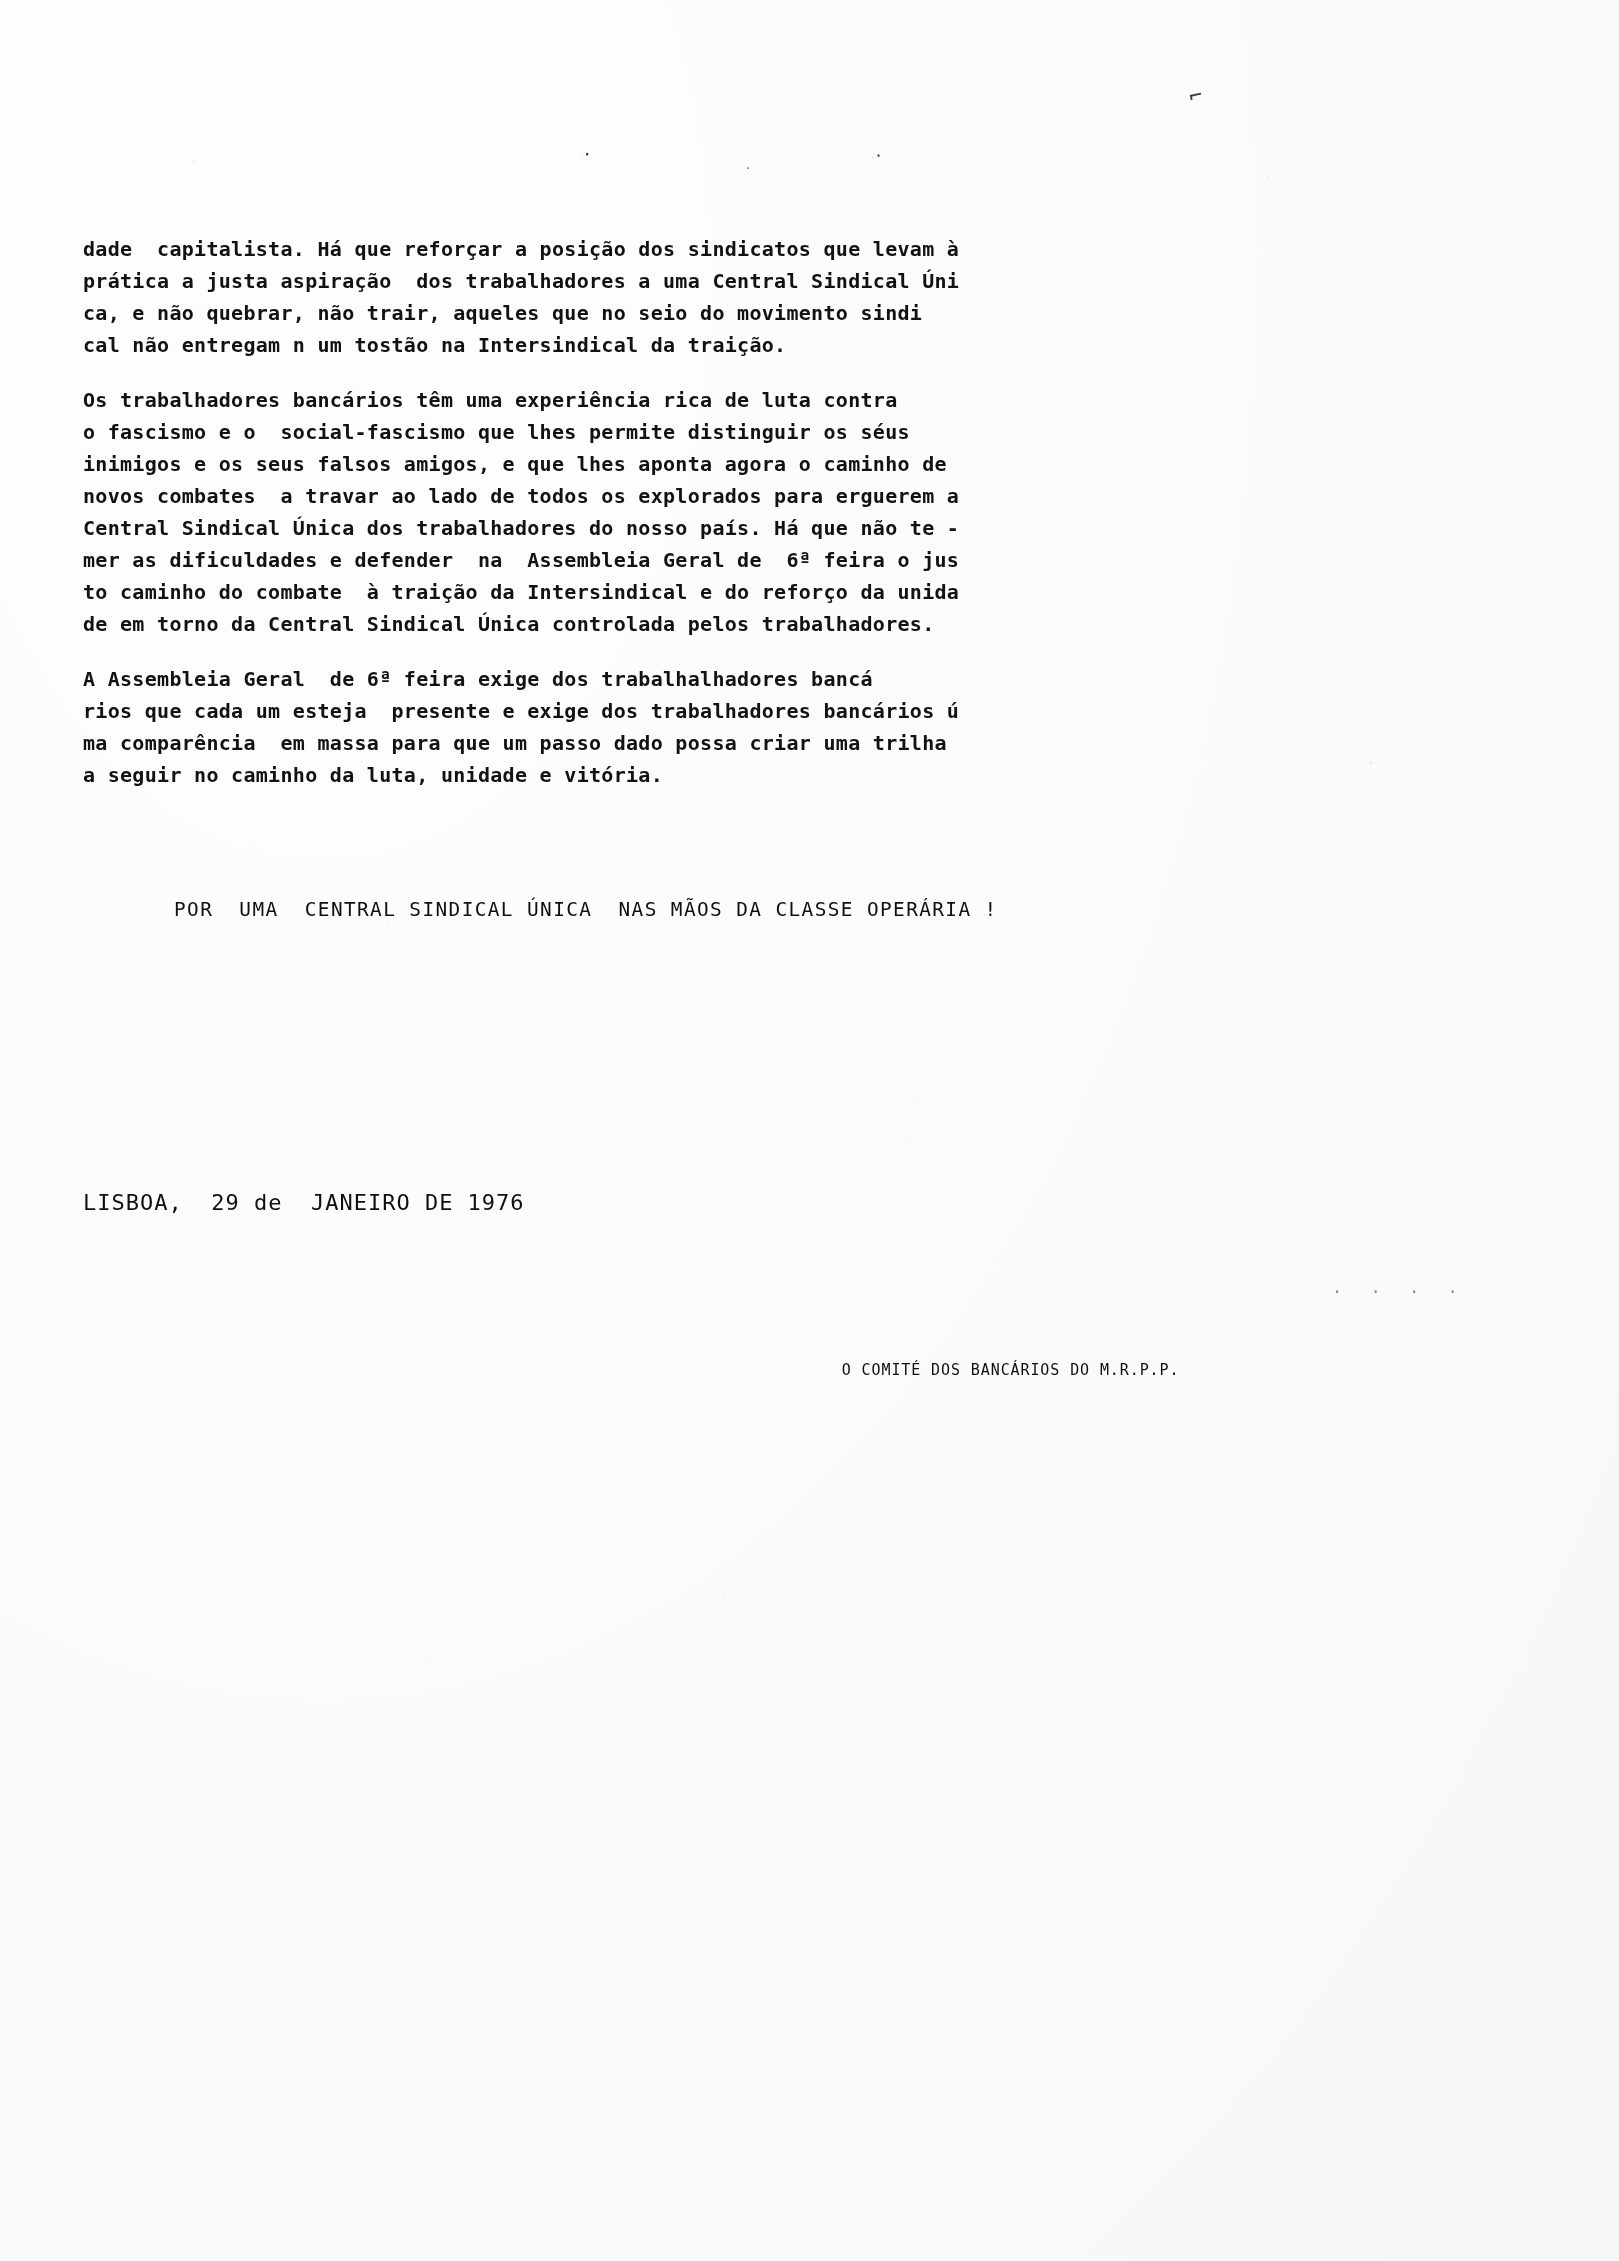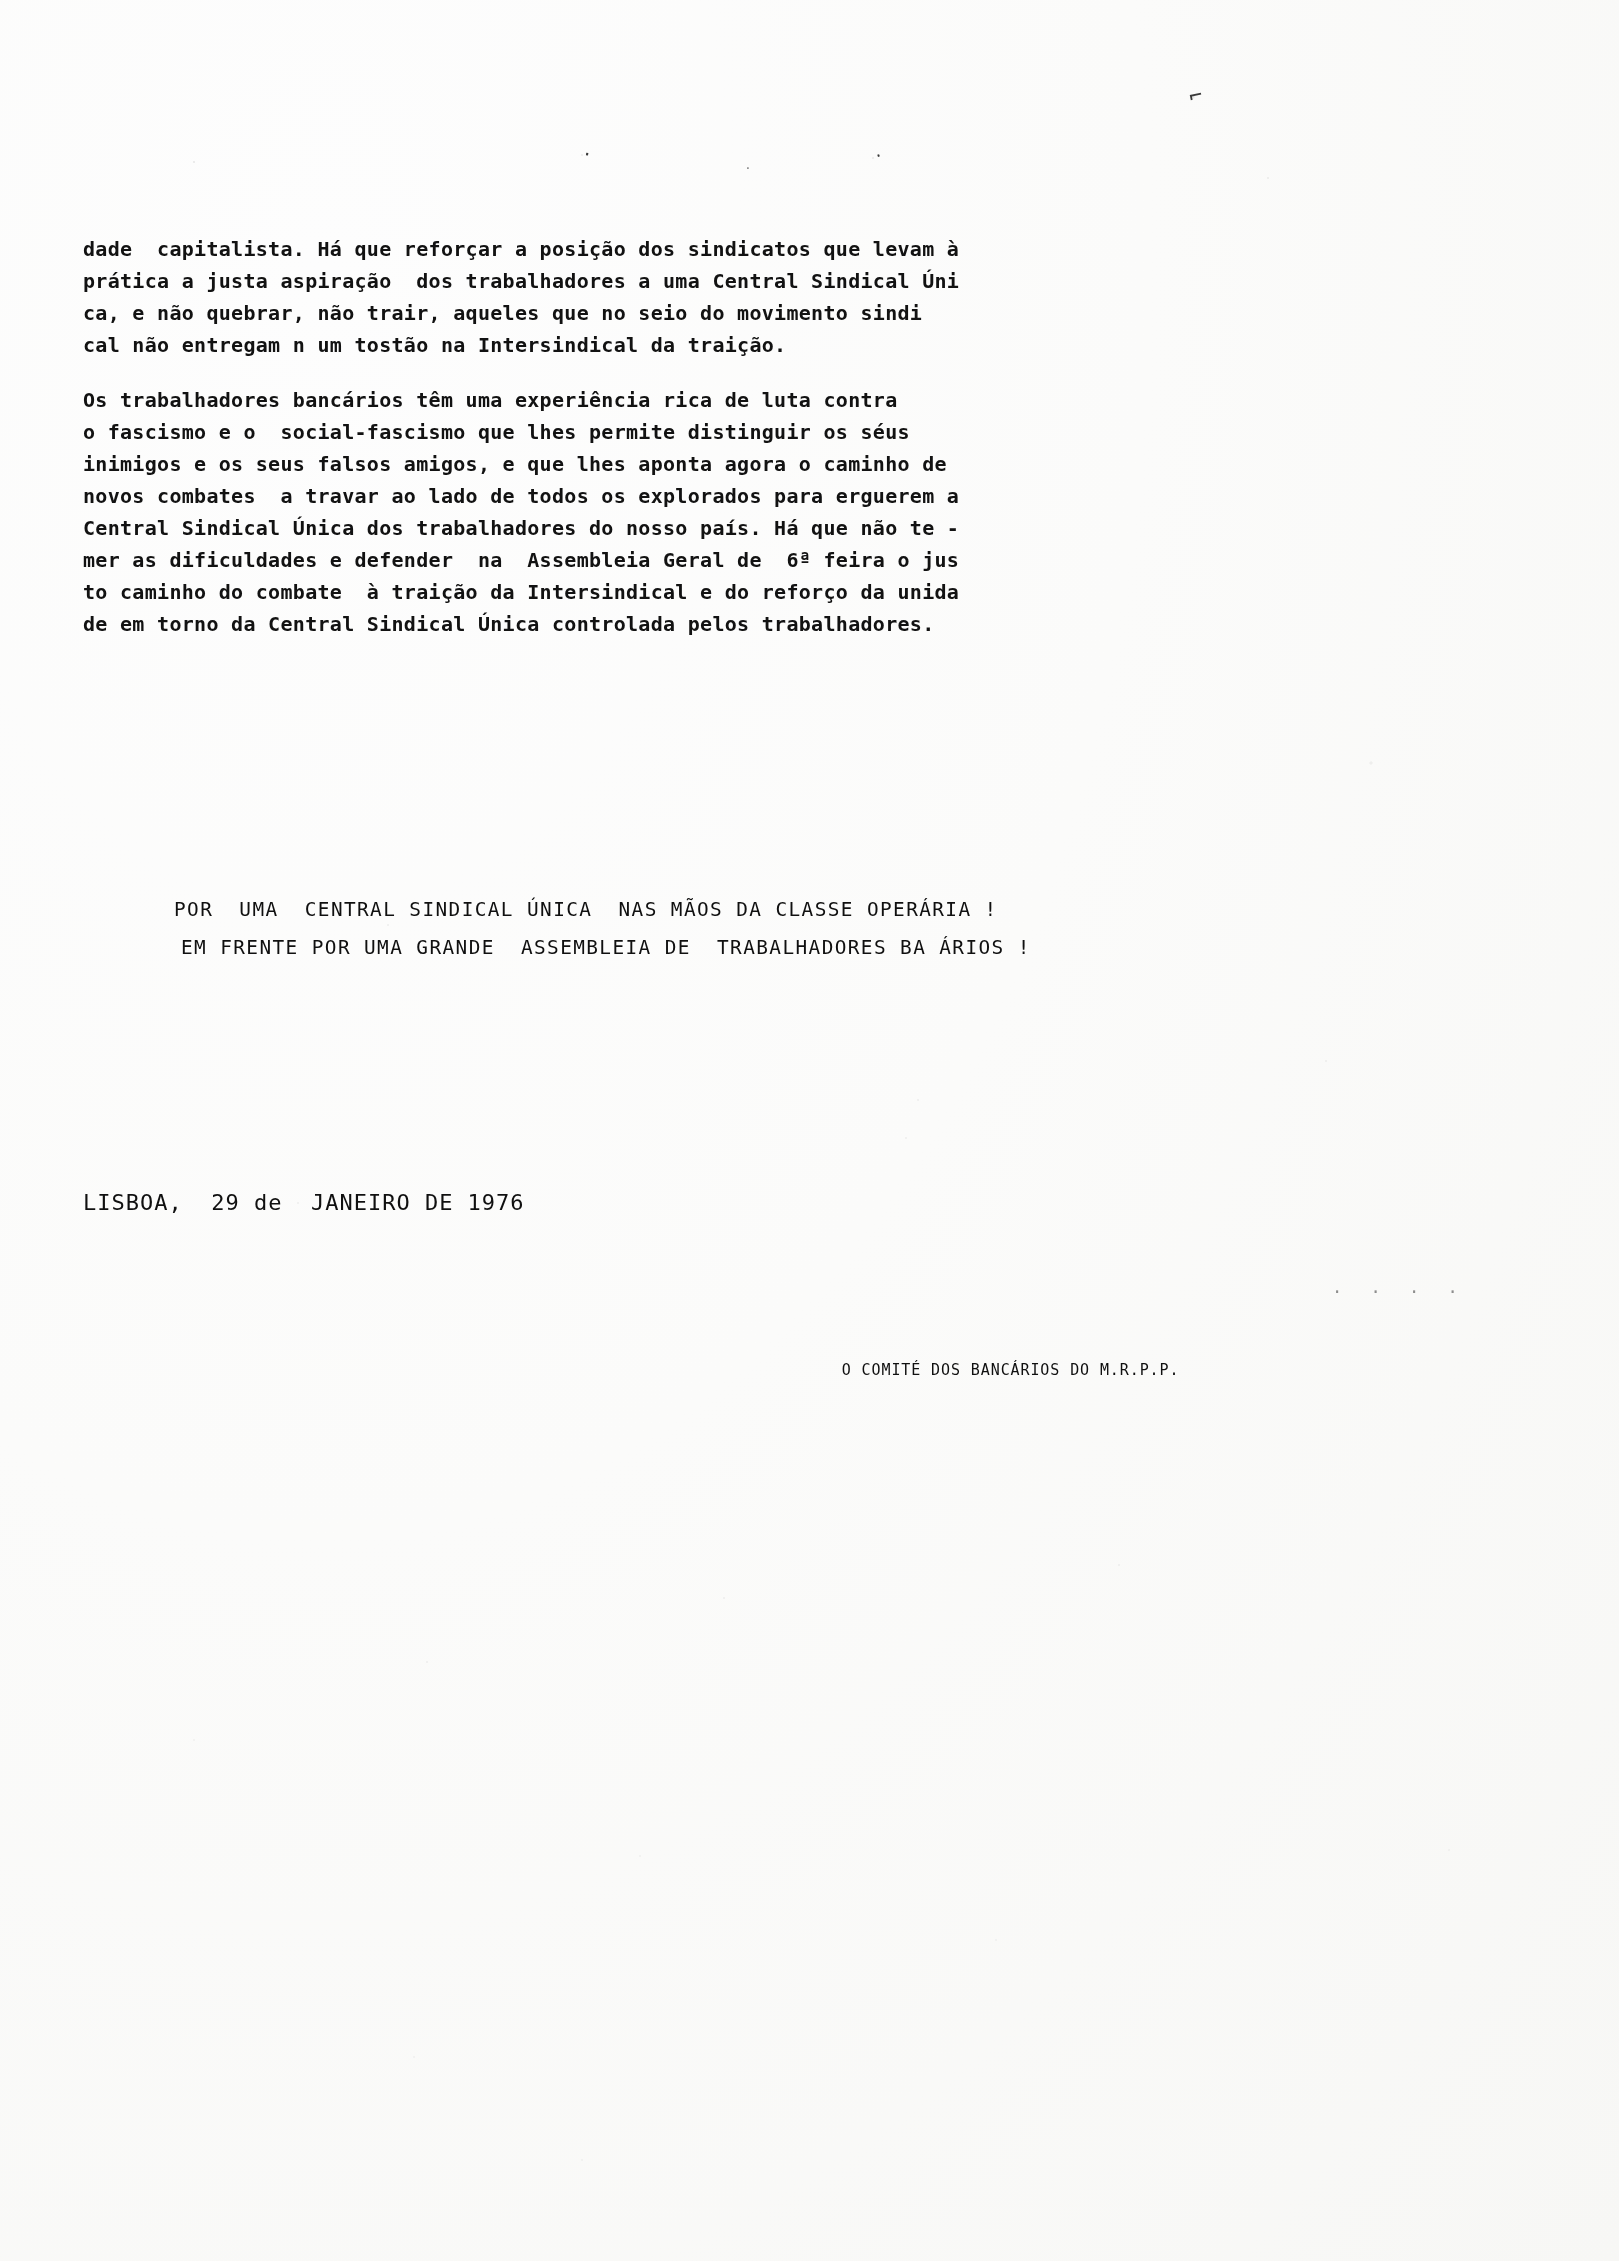--- a/index.html
+++ b/index.html
@@ -150,25 +150,28 @@
 ca, e não quebrar, não trair, aqueles que no seio do movimento sindi
 cal não entregam n um tostão na Intersindical da traição.</p>
     <p class="para">Os trabalhadores bancários têm uma experiência rica de luta contra
 o fascismo e o  social-fascismo que lhes permite distinguir os séus
 inimigos e os seus falsos amigos, e que lhes aponta agora o caminho de
 novos combates  a travar ao lado de todos os explorados para erguerem a
 Central Sindical Única dos trabalhadores do nosso país. Há que não te -
 mer as dificuldades e defender  na  Assembleia Geral de  6ª feira o jus
 to caminho do combate  à traição da Intersindical e do reforço da unida
 de em torno da Central Sindical Única controlada pelos trabalhadores.</p>
+    <p class="para">A Assembleia Geral  de 6ª feira exige dos trabalhalhadores bancá
+rios que cada um esteja  presente e exige dos trabalhadores bancários ú
+ma comparência  em massa para que um passo dado possa criar uma trilha
+a seguir no caminho da luta, unidade e vitória.</p>
   </div>
 
   <div class="slogans">
     <div class="slogan slogan-1">POR  UMA  CENTRAL SINDICAL ÚNICA  NAS MÃOS DA CLASSE OPERÁRIA !</div>
-    <div class="slogan slogan-2">EM FRENTE POR UMA GRANDE  ASSEMBLEIA DE  TRABALHADORES BA ÁRIOS !</div>
   </div>
 
   <div class="place-date">LISBOA,  29 de  JANEIRO DE 1976</div>
 
   <div class="dots-artifact">. . . .</div>
 
   <div class="signature">
     <span>O COMITÉ DOS BANCÁRIOS DO M.R.P.P.</span>
   </div>
 

